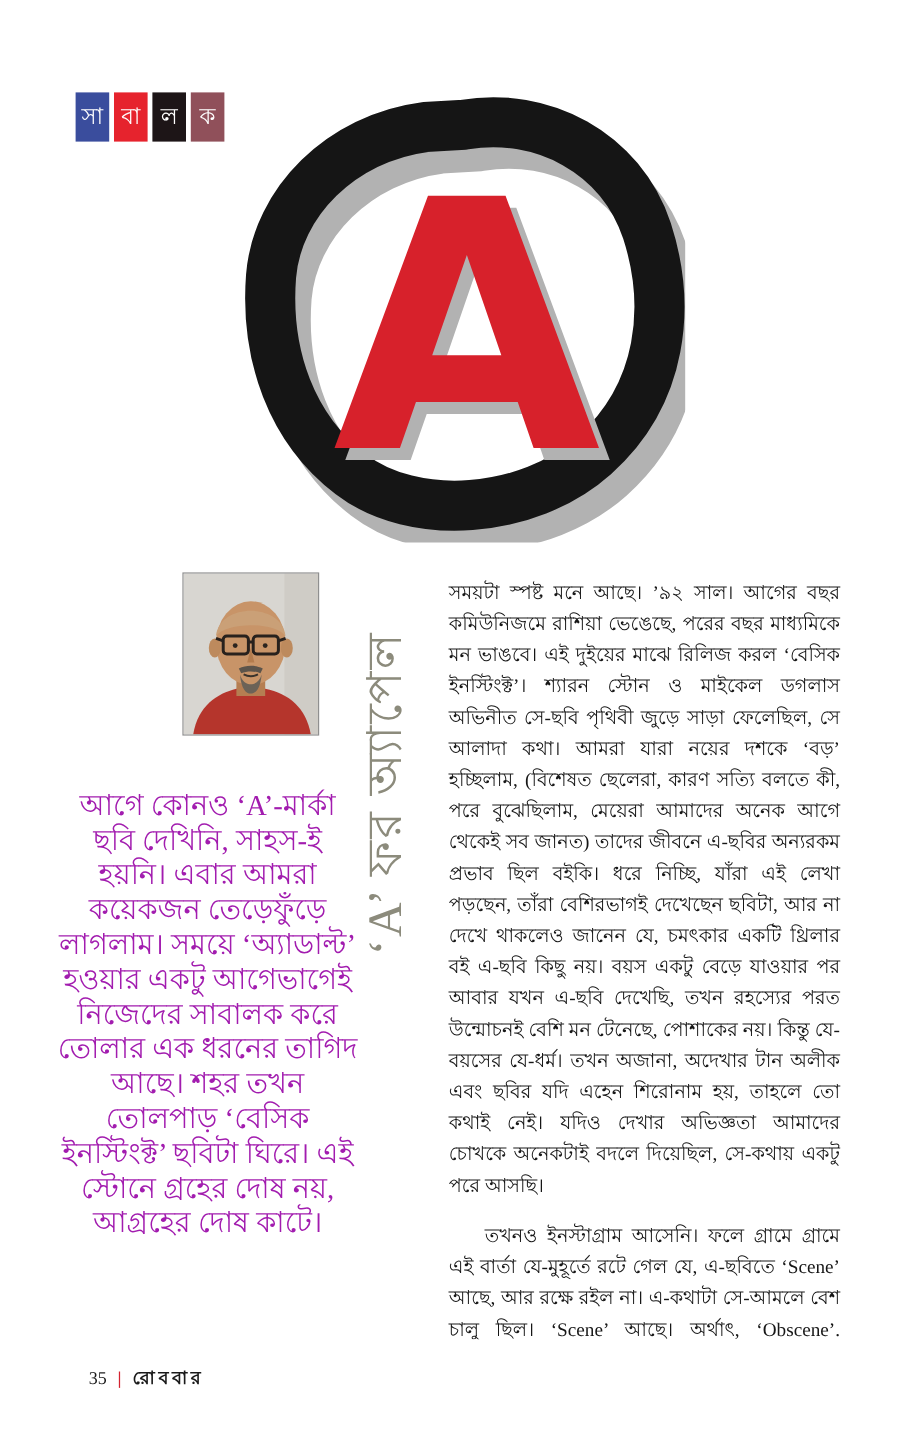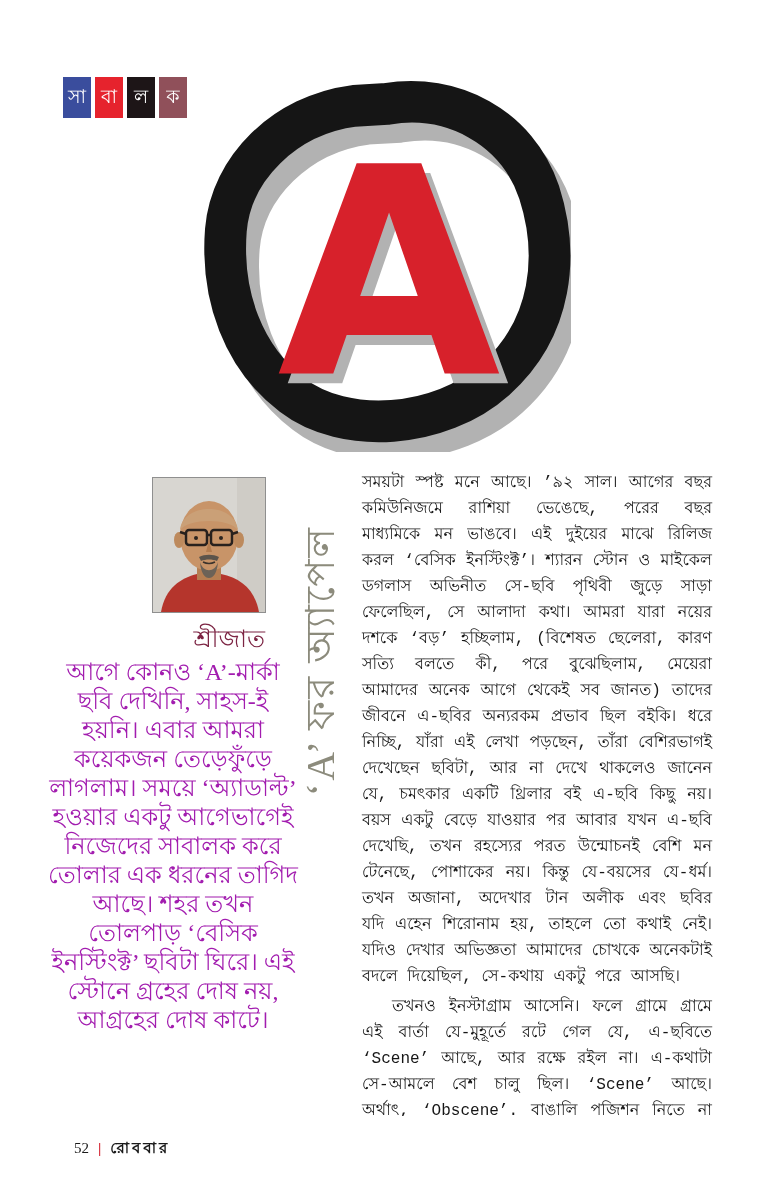--- a/index.html
+++ b/index.html
@@ -32,21 +32,21 @@
   .headline { font-size:40px; letter-spacing:2px; color:#8c8b7c; white-space:nowrap;
               font-family:"Liberation Serif","DejaVu Serif",serif; }
 
   
   .standfirst { position:absolute; left:47px; top:658px; width:252px; height:384px; overflow:hidden;
                 text-align:center; font-size:24px; line-height:29px; color:#a21caf; }
 
   
   .body-col { position:absolute; left:358px; top:466px; width:358px; height:650px; overflow:hidden;
               font-size:16px; line-height:26px; text-align:justify; color:#161616; }
-  .body-col p { margin:4px;font-family:Liberation Mono, monospace; }
+  .body-col p { margin:16px; }
   .body-col p + p { text-indent:30px; }
 
   
   .footer { position:absolute; left:74px; top:1136px; display:flex; align-items:baseline; gap:9px;
             font-size:15px; color:#1a1a1a; }
   .footer .sep { color:#d42330; font-weight:bold; }
   .footer .pub { letter-spacing:3px;font-weight:bold; }
 </style>
 </head>
 <body>
@@ -106,33 +106,32 @@
     <circle cx="43" cy="60" r="2" fill="#2b241f"></circle>
     <circle cx="68" cy="60" r="2" fill="#2b241f"></circle>
 
     <path d="M 56 62 L 53 74 L 59 74 Z" fill="#b37c4e"></path>
 
     <path d="M 46 79 C 52 76, 60 76, 66 79 L 64 83 C 59 81, 53 81, 48 83 Z" fill="#5c544b"></path>
     <path d="M 47 84 C 50 95, 62 95, 65 84 C 64 96, 60 100, 56 100 C 52 100, 48 96, 47 84 Z" fill="#6b6257"></path>
     <path d="M 50 84 C 54 86, 58 86, 62 84" stroke="#3a332c" stroke-width="1.6" fill="none"></path>
   </svg>
 
-  <div class="author-name">শ্রীজাত</div>
 
   <div class="headline-wrap">
     <div class="headline">‘A’ ফর অ্যাপেল</div>
   </div>
 
   <div class="standfirst">আগে কোনও ‘A’-মার্কা ছবি দেখিনি, সাহস-ই হয়নি। এবার আমরা কয়েকজন তেড়েফুঁড়ে লাগলাম। সময়ে ‘অ্যাডাল্ট’ হওয়ার একটু আগেভাগেই নিজেদের সাবালক করে তোলার এক ধরনের তাগিদ আছে। শহর তখন তোলপাড় ‘বেসিক ইনস্টিংক্ট’ ছবিটা ঘিরে। এই স্টোনে গ্রহের দোষ নয়, আগ্রহের দোষ কাটে।</div>
 
   <div class="body-col">
     <p>সময়টা স্পষ্ট মনে আছে। ’৯২ সাল। আগের বছর কমিউনিজমে রাশিয়া ভেঙেছে, পরের বছর মাধ্যমিকে মন ভাঙবে। এই দুইয়ের মাঝে রিলিজ করল ‘বেসিক ইনস্টিংক্ট’। শ্যারন স্টোন ও মাইকেল ডগলাস অভিনীত সে-ছবি পৃথিবী জুড়ে সাড়া ফেলেছিল, সে আলাদা কথা। আমরা যারা নয়ের দশকে ‘বড়’ হচ্ছিলাম, (বিশেষত ছেলেরা, কারণ সত্যি বলতে কী, পরে বুঝেছিলাম, মেয়েরা আমাদের অনেক আগে থেকেই সব জানত) তাদের জীবনে এ-ছবির অন্যরকম প্রভাব ছিল বইকি। ধরে নিচ্ছি, যাঁরা এই লেখা পড়ছেন, তাঁরা বেশিরভাগই দেখেছেন ছবিটা, আর না দেখে থাকলেও জানেন যে, চমৎকার একটি থ্রিলার বই এ-ছবি কিছু নয়। বয়স একটু বেড়ে যাওয়ার পর আবার যখন এ-ছবি দেখেছি, তখন রহস্যের পরত উন্মোচনই বেশি মন টেনেছে, পোশাকের নয়। কিন্তু যে-বয়সের যে-ধর্ম। তখন অজানা, অদেখার টান অলীক এবং ছবির যদি এহেন শিরোনাম হয়, তাহলে তো কথাই নেই। যদিও দেখার অভিজ্ঞতা আমাদের চোখকে অনেকটাই বদলে দিয়েছিল, সে-কথায় একটু পরে আসছি।</p>
     <p>তখনও ইনস্টাগ্রাম আসেনি। ফলে গ্রামে গ্রামে এই বার্তা যে-মুহূর্তে রটে গেল যে, এ-ছবিতে ‘Scene’ আছে, আর রক্ষে রইল না। এ-কথাটা সে-আমলে বেশ চালু ছিল। ‘Scene’ আছে। অর্থাৎ, ‘Obscene’. বাঙালি পজিশন নিতে না পারুক, প্রিপোজিশনের ব্যবহার বরাবরই ভাল পারে। ‘সিন’ আর ‘অবসিন’ তার উৎকৃষ্ট উদাহরণ। সে যাই হোক, এক বন্ধুর গম্ভীর দাদার কাছ থেকে আবছামতো শোনা গেল, শ্যারন স্টোন ‘খুব সাহসী’ কাজ করেছেন এখানে। ফেস্টিভ্যাল দেখতে যাওয়া দাদা, ফলে তার ভাষা এরকমই ছিল। আমরা তাতেই যা বোঝার বুঝে নিলাম। তখনও শ্যারন স্টোন নামের কোনও হলিউডি তারকাকে আমরা কেউ চিনি না। অন্তত আমরা যারা পরের বছরের মাধ্যমিক ব্যাচের বন্ধুবান্ধব। কেবল পোস্টারে মুখ দেখছি। ততদিনে কাগজের বিজ্ঞাপনে এ-ও দেখেছি, ঠিকঠাক স্টোনে গ্রহের দোষ কেটে যায়। স্টোনে যে আগ্রহের দোষও কাটে, সেইটা ইনি বোঝাতে এলেন। আর, সেই অমলিন মুখের পাশে তার চেয়েও আকর্ষক এক চিহ্ন দেখছি পোস্টারে। রোমান হরফ যে কত রোমাঞ্চকর হতে পারে, ওই এক পোস্টারে বুঝেছিলাম। একখানি বড়সড় মাপের ‘A’ এবং তার পাশে গোলাকার পরিখা। অর্থাৎ, ‘আন্ডার এইট্টিন’ টিমের প্রবেশাধিকার নেই।</p>
 
   </div>
 
   <div class="footer">
-    <span class="num">52</span>
+    <span class="num">35</span>
     <span class="sep">|</span>
     <span class="pub">রোববার</span>
   </div>
 
 </div>
 
 </body></html>

